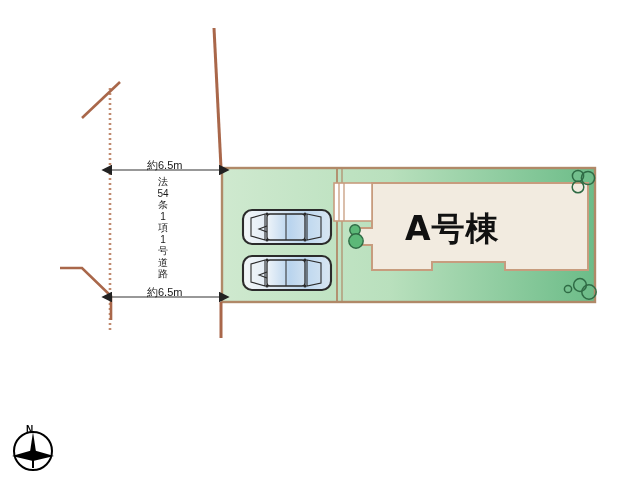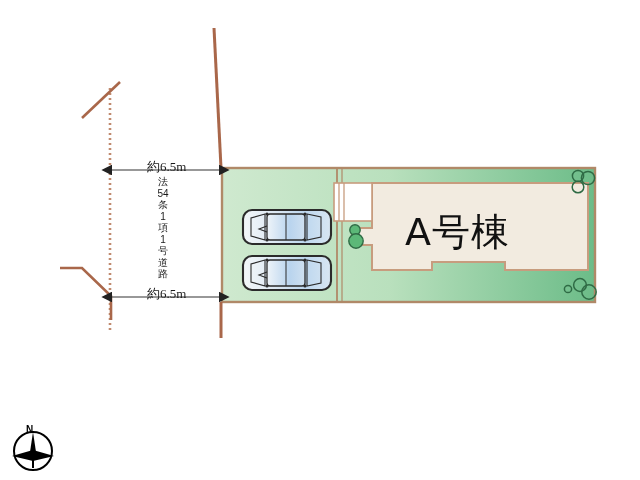--- a/index.html
+++ b/index.html
@@ -12,47 +12,47 @@
   #plot-root {
     position: relative;
     width: 640px; height: 480px;
     background: #ffffff;
   }
   svg#site-plan { position: absolute; top: 0; left: 0; }
 
   
   .dim-label {
     position: absolute;
-    font-size: 13px;
+    font-size: 11px;
     color: #1a1a1a;
     letter-spacing: 0px;
     white-space: nowrap;
-    font-family: Liberation Serif, serif;
+    font-family: Liberation Sans, sans-serif;
     text-align: center;
   }
   #dim-top-label { left: 147px; top: 158px; }
   #dim-bottom-label { left: 147px; top: 285px; }
 
   #road-name {
     position: absolute;
     left: 152px; top: 176px;
     width: 22px;
     font-size: 10px;
     line-height: 11.5px;
     color: #1a1a1a;
     text-align: center;
     font-family: "Liberation Sans", "DejaVu Sans", sans-serif;
   }
   #road-name span { display: block; }
 
   #building-label {
     position: absolute;
     left: 405px; top: 207px;
-    font-size: 38px;
-    font-weight: 400;
+    font-size: 33px;
+    font-weight: 700;
     color: #111111;
     letter-spacing: 1px;
     white-space: nowrap;
     font-family: "DejaVu Sans", "Liberation Sans", sans-serif;
   }
 
   #compass-n {
     position: absolute;
     left: 26px; top: 424px;
     font-size: 10px;

